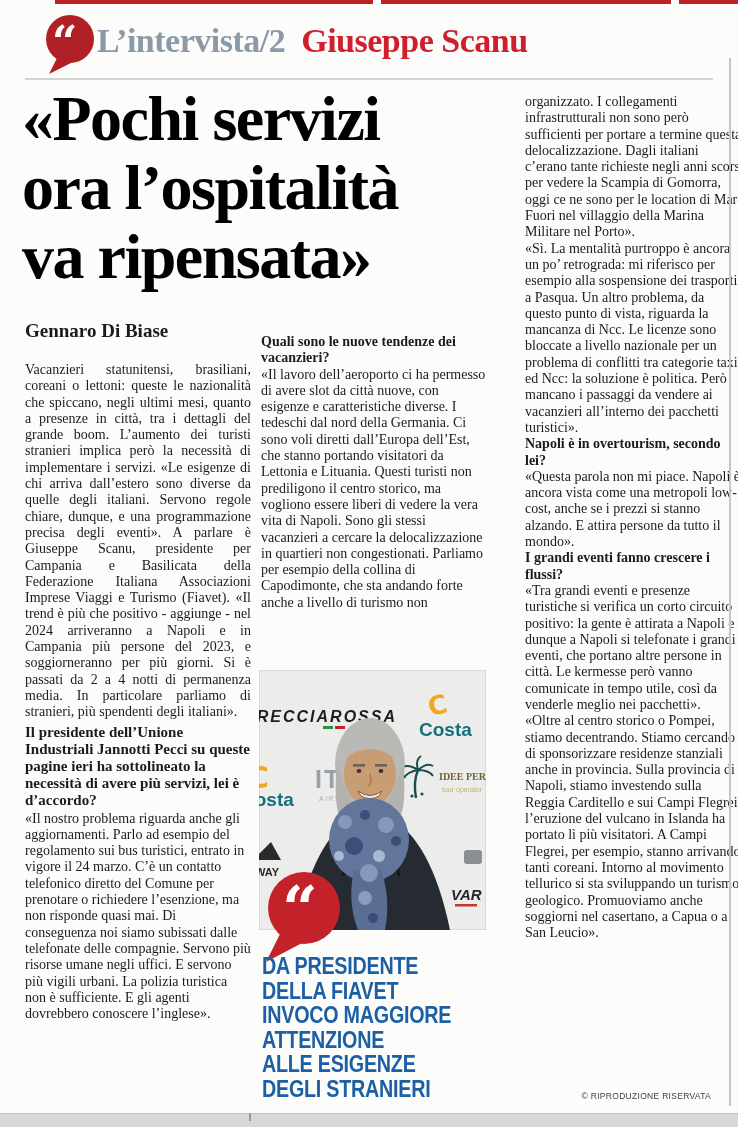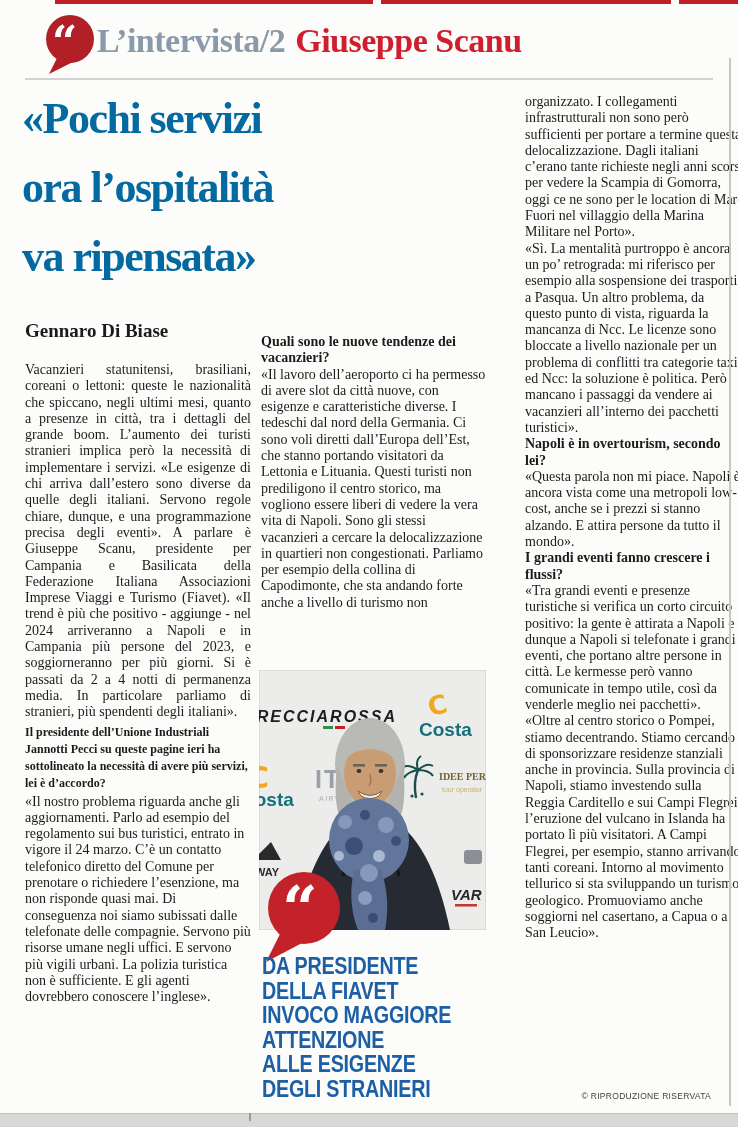--- a/index.html
+++ b/index.html
@@ -13,40 +13,40 @@
     overflow: hidden;
   }
   .topstrip { position: absolute; top: 0; height: 4px; background: #c01f28; }
   #ts1 { left: 55px;  width: 318px; }
   #ts2 { left: 381px; width: 290px; }
   #ts3 { left: 679px; width: 59px; }
 
   .kicker-icon { position: absolute; left: 44px; top: 14px; }
   .kicker { position: absolute; left: 97px; top: 22px; font-size: 34px; font-weight: bold; letter-spacing: -0.5px; white-space: nowrap; }
   .kicker .grey { color: #8b9aa9; }
-  .kicker .red  { color: #cf1f2e; margin-left: 10px; }
+  .kicker .red  { color: #cf1f2e; margin-left: 16px; }
 
   .header-rule { position: absolute; left: 25px; top: 78px; width: 688px; border-top: 2px solid #d2d2d0; }
 
   .headline {
     position: absolute; left: 22px; top: 84px; width: 490px;
-    font-size: 44px; line-height: 69px; font-weight: bold;
-    letter-spacing: -1.5px; color: #0369a1; white-space: pre-line;
+    font-size: 64px; line-height: 69px; font-weight: bold;
+    letter-spacing: -1.5px; color: #000000; white-space: pre-line;
   }
 
   .byline { position: absolute; left: 25px; top: 320px; font-size: 19px; font-weight: bold; }
 
   .col { position: absolute; font-size: 14px; line-height: 16.3px; }
   .col1 { left: 25px;  top: 362px; width: 226px; }
   .col2 { left: 261px; top: 334px; width: 225px; }
   .col3 { left: 497px; top: 94px;  width: 219px; margin-left: 28px; }
   .col p { margin: 0; }
   .justify { text-align: justify; hyphens: auto; font-family: Liberation Serif, serif; -webkit-hyphens: auto; }
   .q { font-weight: bold; }
-  .col1 .q { font-size: 12px; line-height: 17px; margin: 3px 0 2px; }
+  .col1 .q { font-size: 15px; line-height: 17px; margin: 3px 0 2px; }
 
   .photo { position: absolute; left: 259px; top: 670px; width: 227px; height: 260px; }
   .photo svg { display: block; }
 
   .bubble-big { position: absolute; left: 256px; top: 870px; }
 
   .pullquote {
     position: absolute; left: 262px; top: 954px; width: 240px;
     font-family: "Liberation Sans", sans-serif; font-weight: bold;
     font-size: 23.5px; line-height: 24.6px; color: #1d5fa5;

